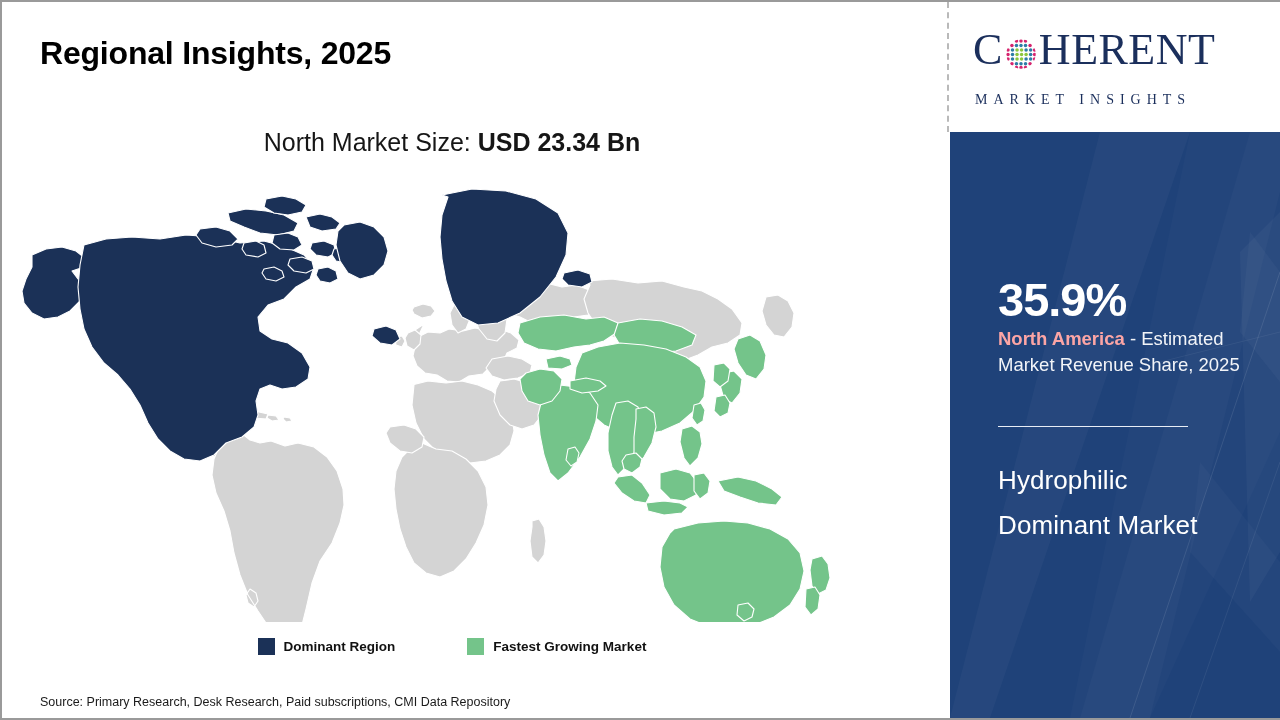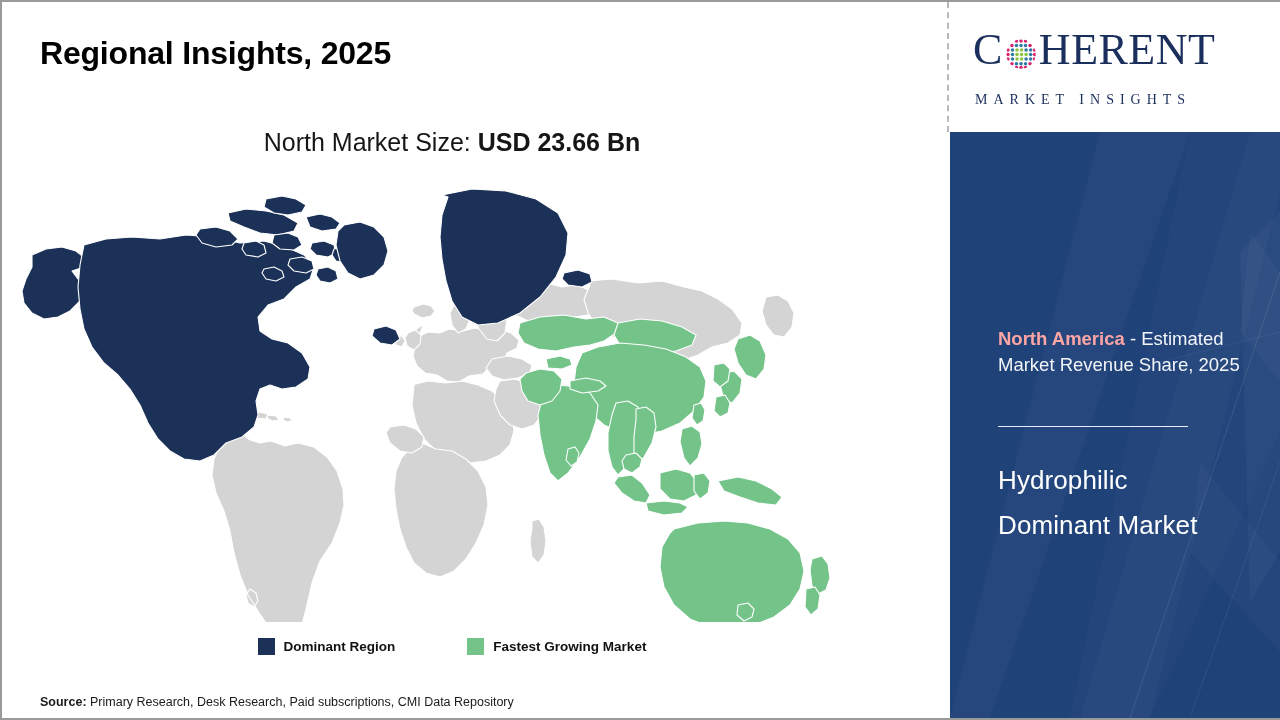--- a/index.html
+++ b/index.html
@@ -95,21 +95,21 @@
   }
 
   
   #source-line {
     position: absolute;
     left: 38px; top: 693px;
     font-size: 12.5px;
     color: #1a1a1a;
     white-space: nowrap;
   }
-  #source-line .src-bold { font-weight: bold; }
+  #source-line .src-bold { font-weight: normal; }
 
   
   #logo-box {
     position: absolute;
     left: 948px; top: 0px;
     width: 330px; height: 130px;
     background: #ffffff;
     display: flex;
     align-items: center;
     justify-content: center;
@@ -206,21 +206,21 @@
 </head>
 <body>
 
 <div id="page">
 
   <div id="left-pane">
 
     <div id="page-title">Regional Insights, 2025</div>
 
     <div id="market-size-line">
-      <span class="msz-label">North Market Size: </span><span class="msz-value">USD 23.66 Bn</span>
+      <span class="msz-label">North Market Size: </span><span class="msz-value">USD 23.34 Bn</span>
     </div>
 
     <div id="map-wrap">
       <svg id="world-map" viewBox="0 0 880 445" xmlns="http://www.w3.org/2000/svg">
         <g id="map-grey" fill="#d4d4d4" stroke="#ffffff" stroke-width="1.1" stroke-linejoin="round">
 
           <path d="M152 218 l14 6 10 10 5 12 9 7 12 2 6 6 -1 9 6 4 10 -3 8 5 4 10 12 5 9 9 6 12 -4 5 -11 -5 -9 -9 -12 -4 -8 -8 -10 -2 -8 -7 -10 -3 -9 -8 -8 -12 -6 -14 -4 -16 -2 -13 4 -9z"></path>
 
           <path d="M222 232 l15 3 9 2 -2 5 -12 -1 -12 -4z"></path>
           <path d="M246 238 l8 1 3 4 -7 1 -5 -3z"></path>
@@ -430,20 +430,21 @@
       <polygon points="240,0 330,0 330,300 200,586 120,586" fill="#ffffff" opacity="0.018"></polygon>
       <polygon points="290,120 330,80 330,420 300,470" fill="#ffffff" opacity="0.035"></polygon>
       <path d="M300,100 L330,140 L330,250 L290,200 Z" fill="#ffffff" opacity="0.030"></path>
       <path d="M250,330 L330,430 L330,520 L240,420 Z" fill="#ffffff" opacity="0.024"></path>
       <line x1="180" y1="586" x2="330" y2="140" stroke="#ffffff" stroke-opacity="0.10" stroke-width="1"></line>
       <line x1="240" y1="586" x2="330" y2="330" stroke="#ffffff" stroke-opacity="0.07" stroke-width="1"></line>
       <line x1="210" y1="230" x2="330" y2="200" stroke="#ffffff" stroke-opacity="0.06" stroke-width="1"></line>
     </svg>
 
     <div id="panel-content">
+      <div id="panel-stat">35.9%</div>
       <div id="panel-desc">
         <span class="pd-bold">North America</span><span> - Estimated Market Revenue Share, 2025</span>
       </div>
       <div id="panel-divider"></div>
       <div id="panel-market">Hydrophilic Dominant Market</div>
     </div>
   </div>
 
 </div>
 

